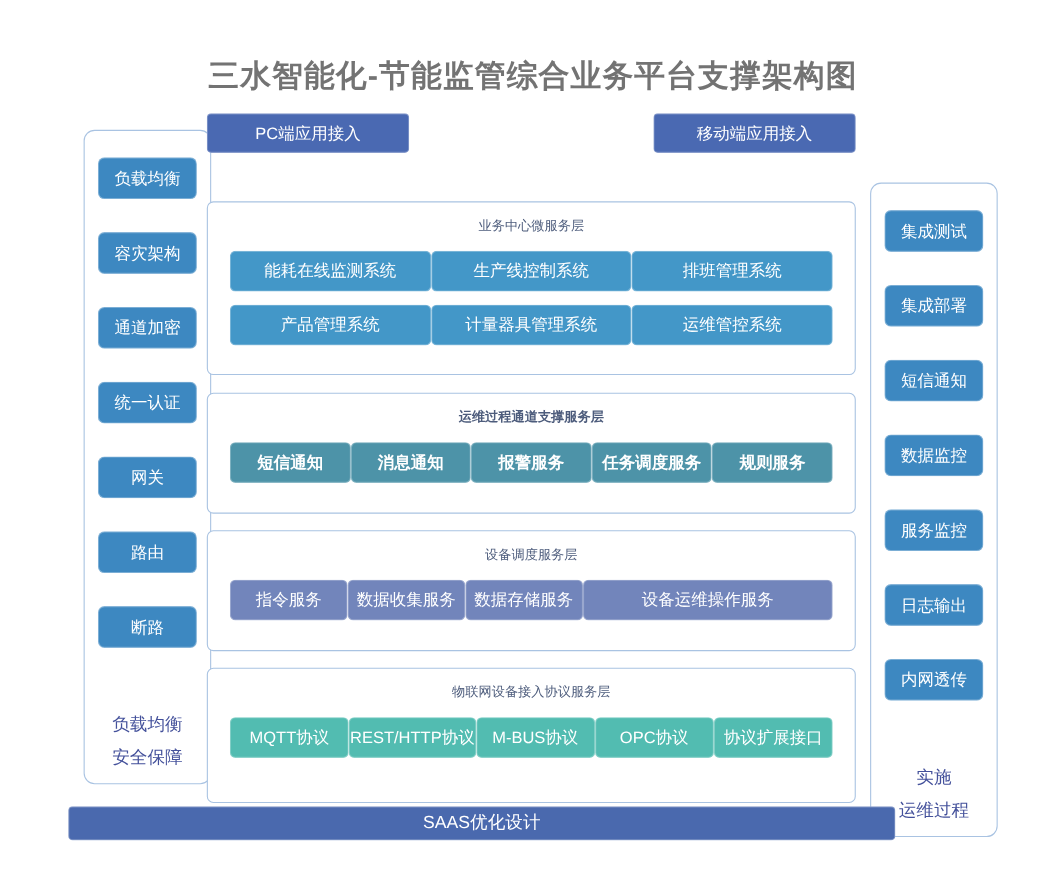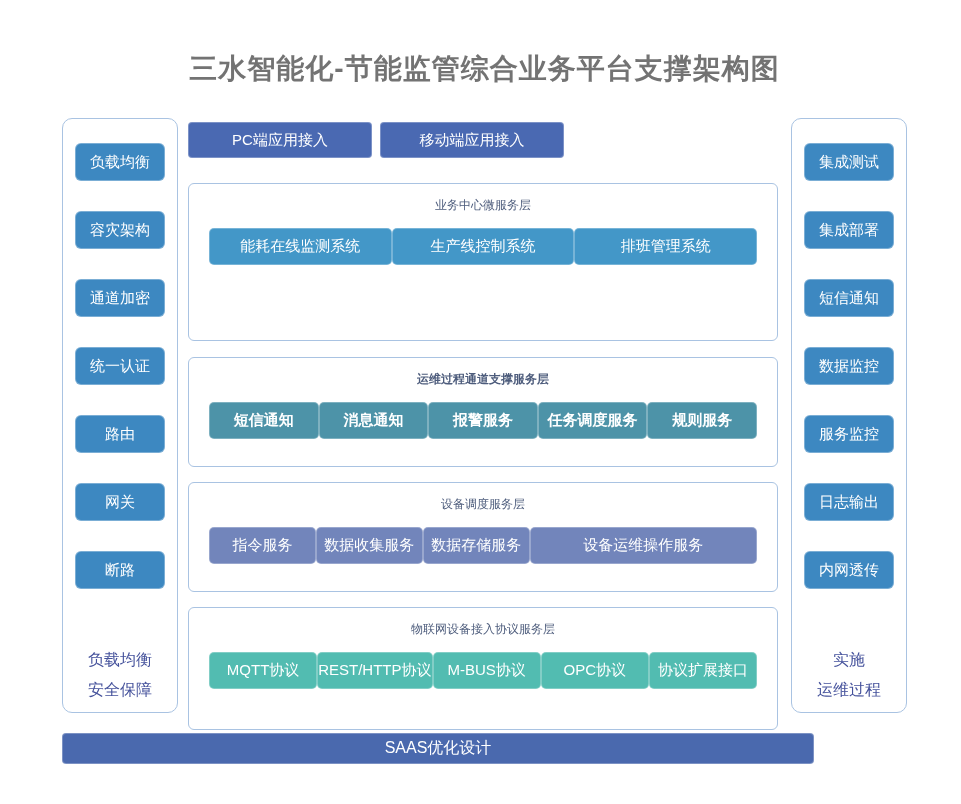--- a/index.html
+++ b/index.html
@@ -12,35 +12,35 @@
     position:absolute;left:4px;top:50px;width:961px;text-align:center;
     font-size:28px;font-weight:bold;color:#737373;letter-spacing:1px;
   }
   
   .side-panel{
     position:absolute;top:118px;width:116px;height:595px;
     border:1px solid #a9c3e2;border-radius:10px;box-sizing:border-box;
     display:flex;flex-direction:column;align-items:center;padding-top:24px;
     background:#ffffff;
   }
-  .left-panel{left:62px;}
-  .right-panel{left:791px;}
+  .left-panel{left:76px;}
+  .right-panel{left:791px;margin-top:48px;}
   .side-box{
     width:90px;height:38px;margin-bottom:30px;border-radius:6px;
     background:#3d88c1;border:1px solid rgba(255,255,255,0.32);
     color:#ffffff;font-size:15px;display:flex;align-items:center;justify-content:center;
     box-sizing:border-box;flex:none;
   }
   .side-caption{
     margin-top:26px;text-align:center;color:#44519b;font-size:16px;line-height:30px;
   }
   
   .top-buttons{
-    position:absolute;left:188px;top:122px;width:590px;
-    display:flex;justify-content:flex-start;gap:8px;
+    position:absolute;left:188px;top:103px;width:590px;
+    display:flex;justify-content:space-between;gap:8px;
   }
   .top-button{
     width:184px;height:36px;border-radius:4px;background:#4a69b2;
     border:1px solid rgba(255,255,255,0.28);box-sizing:border-box;
     color:#ffffff;font-size:15px;display:flex;align-items:center;justify-content:center;
   }
   
   .section{
     position:absolute;left:188px;width:590px;
     border:1px solid #a9c3e2;border-radius:6px;box-sizing:border-box;background:#ffffff;
@@ -77,22 +77,22 @@
 </head>
 <body>
 
 <div class="page-title">三水智能化-节能监管综合业务平台支撑架构图</div>
 
 <div class="side-panel left-panel">
   <div class="side-box">负载均衡</div>
   <div class="side-box">容灾架构</div>
   <div class="side-box">通道加密</div>
   <div class="side-box">统一认证</div>
+  <div class="side-box">网关</div>
   <div class="side-box">路由</div>
-  <div class="side-box">网关</div>
   <div class="side-box">断路</div>
   <div class="side-caption">
     <div>负载均衡</div>
     <div>安全保障</div>
   </div>
 </div>
 
 <div class="side-panel right-panel">
   <div class="side-box">集成测试</div>
   <div class="side-box">集成部署</div>
@@ -111,20 +111,25 @@
   <div class="top-button">PC端应用接入</div>
   <div class="top-button">移动端应用接入</div>
 </div>
 
 <div class="section section-1">
   <div class="section-title">业务中心微服务层</div>
   <div class="section-row">
     <div class="svc-box c-blue">能耗在线监测系统</div>
     <div class="svc-box c-blue">生产线控制系统</div>
     <div class="svc-box c-blue">排班管理系统</div>
+  </div>
+  <div class="section-row" style="margin-top:12px;">
+    <div class="svc-box c-blue">产品管理系统</div>
+    <div class="svc-box c-blue">计量器具管理系统</div>
+    <div class="svc-box c-blue">运维管控系统</div>
   </div>
 </div>
 
 <div class="section section-2">
   <div class="section-title">运维过程通道支撑服务层</div>
   <div class="section-row">
     <div class="svc-box c-teal">短信通知</div>
     <div class="svc-box c-teal">消息通知</div>
     <div class="svc-box c-teal">报警服务</div>
     <div class="svc-box c-teal">任务调度服务</div>

